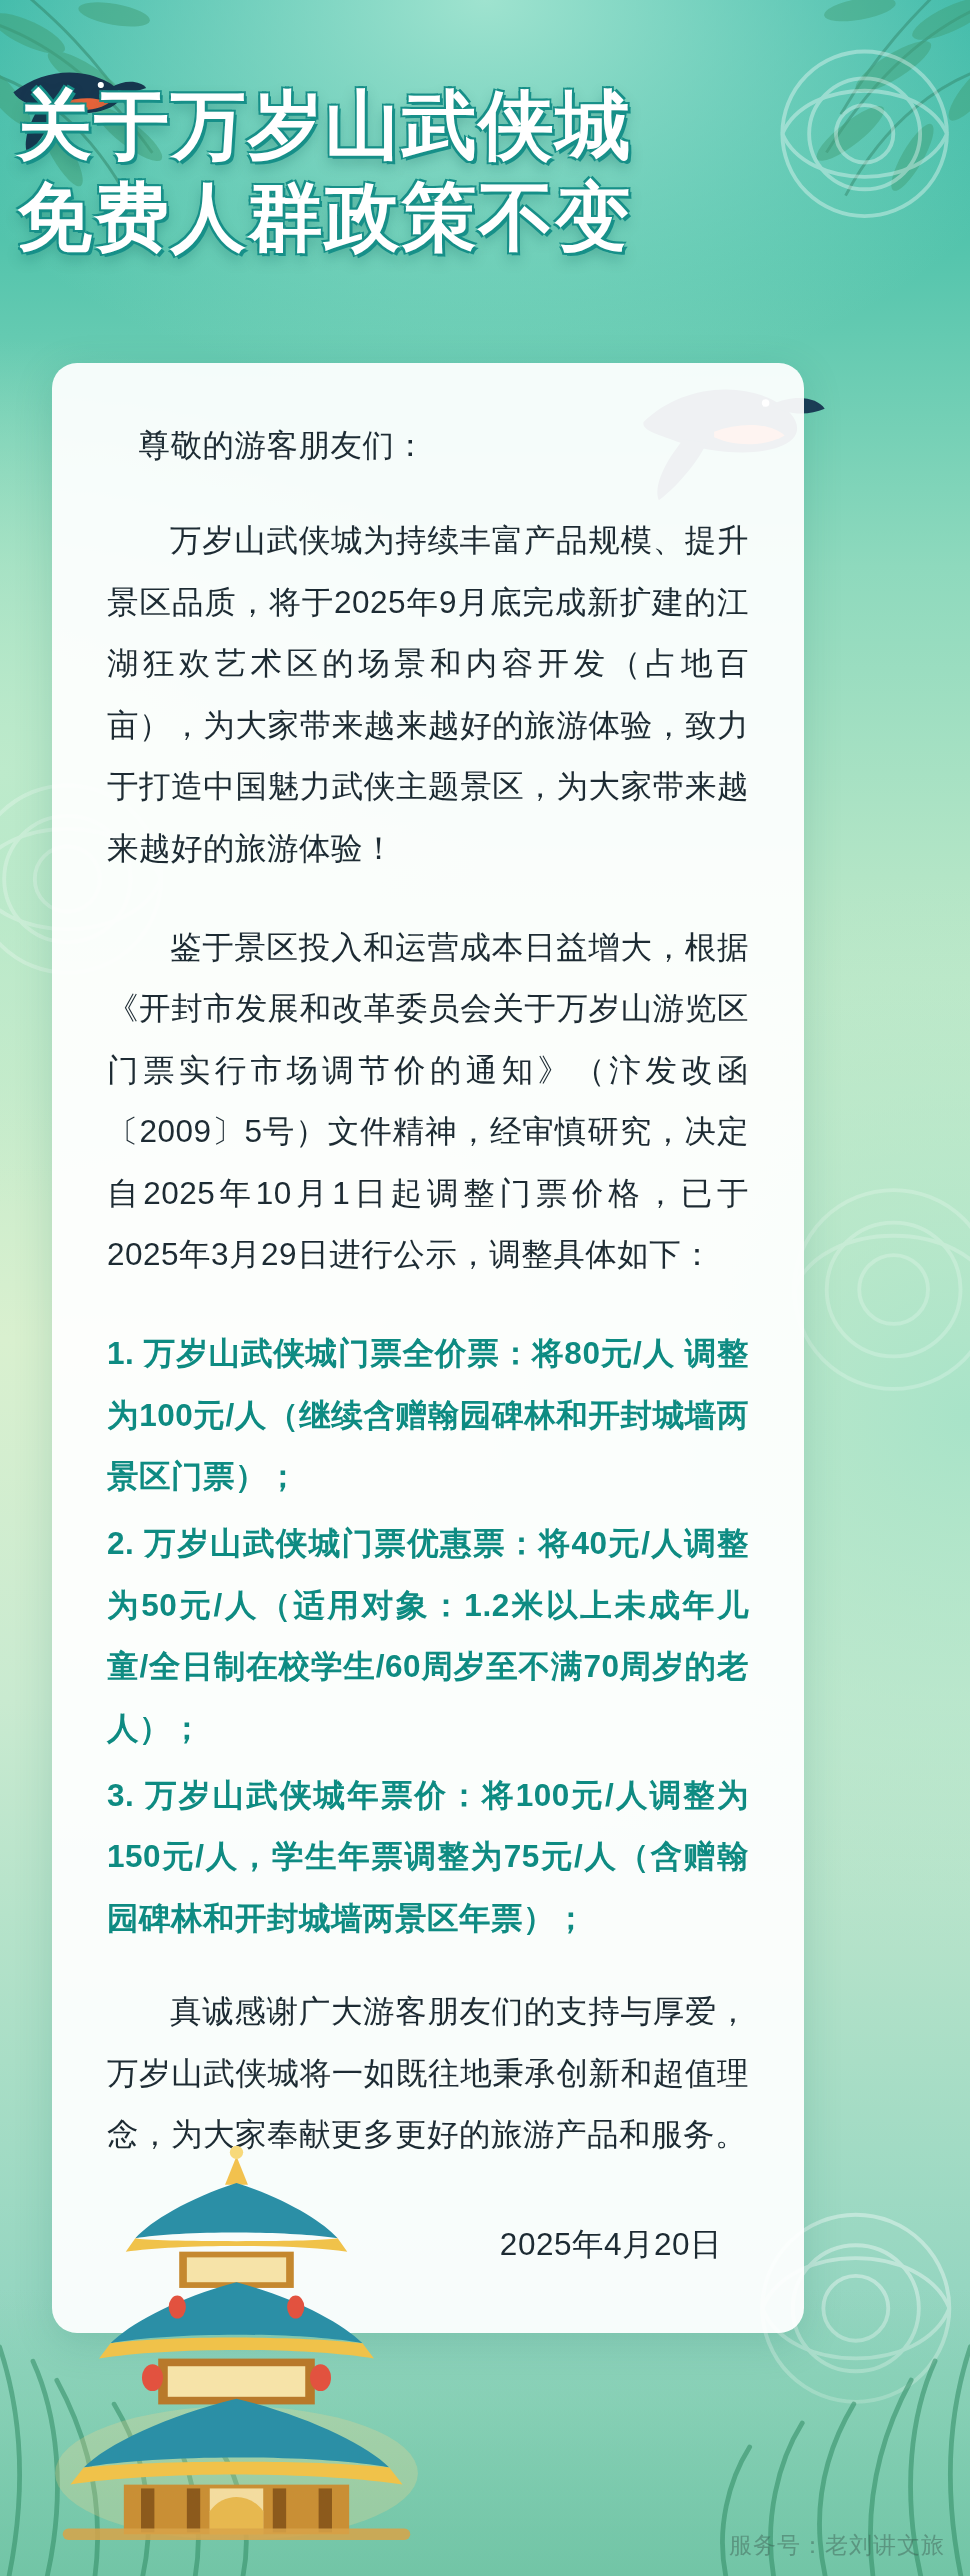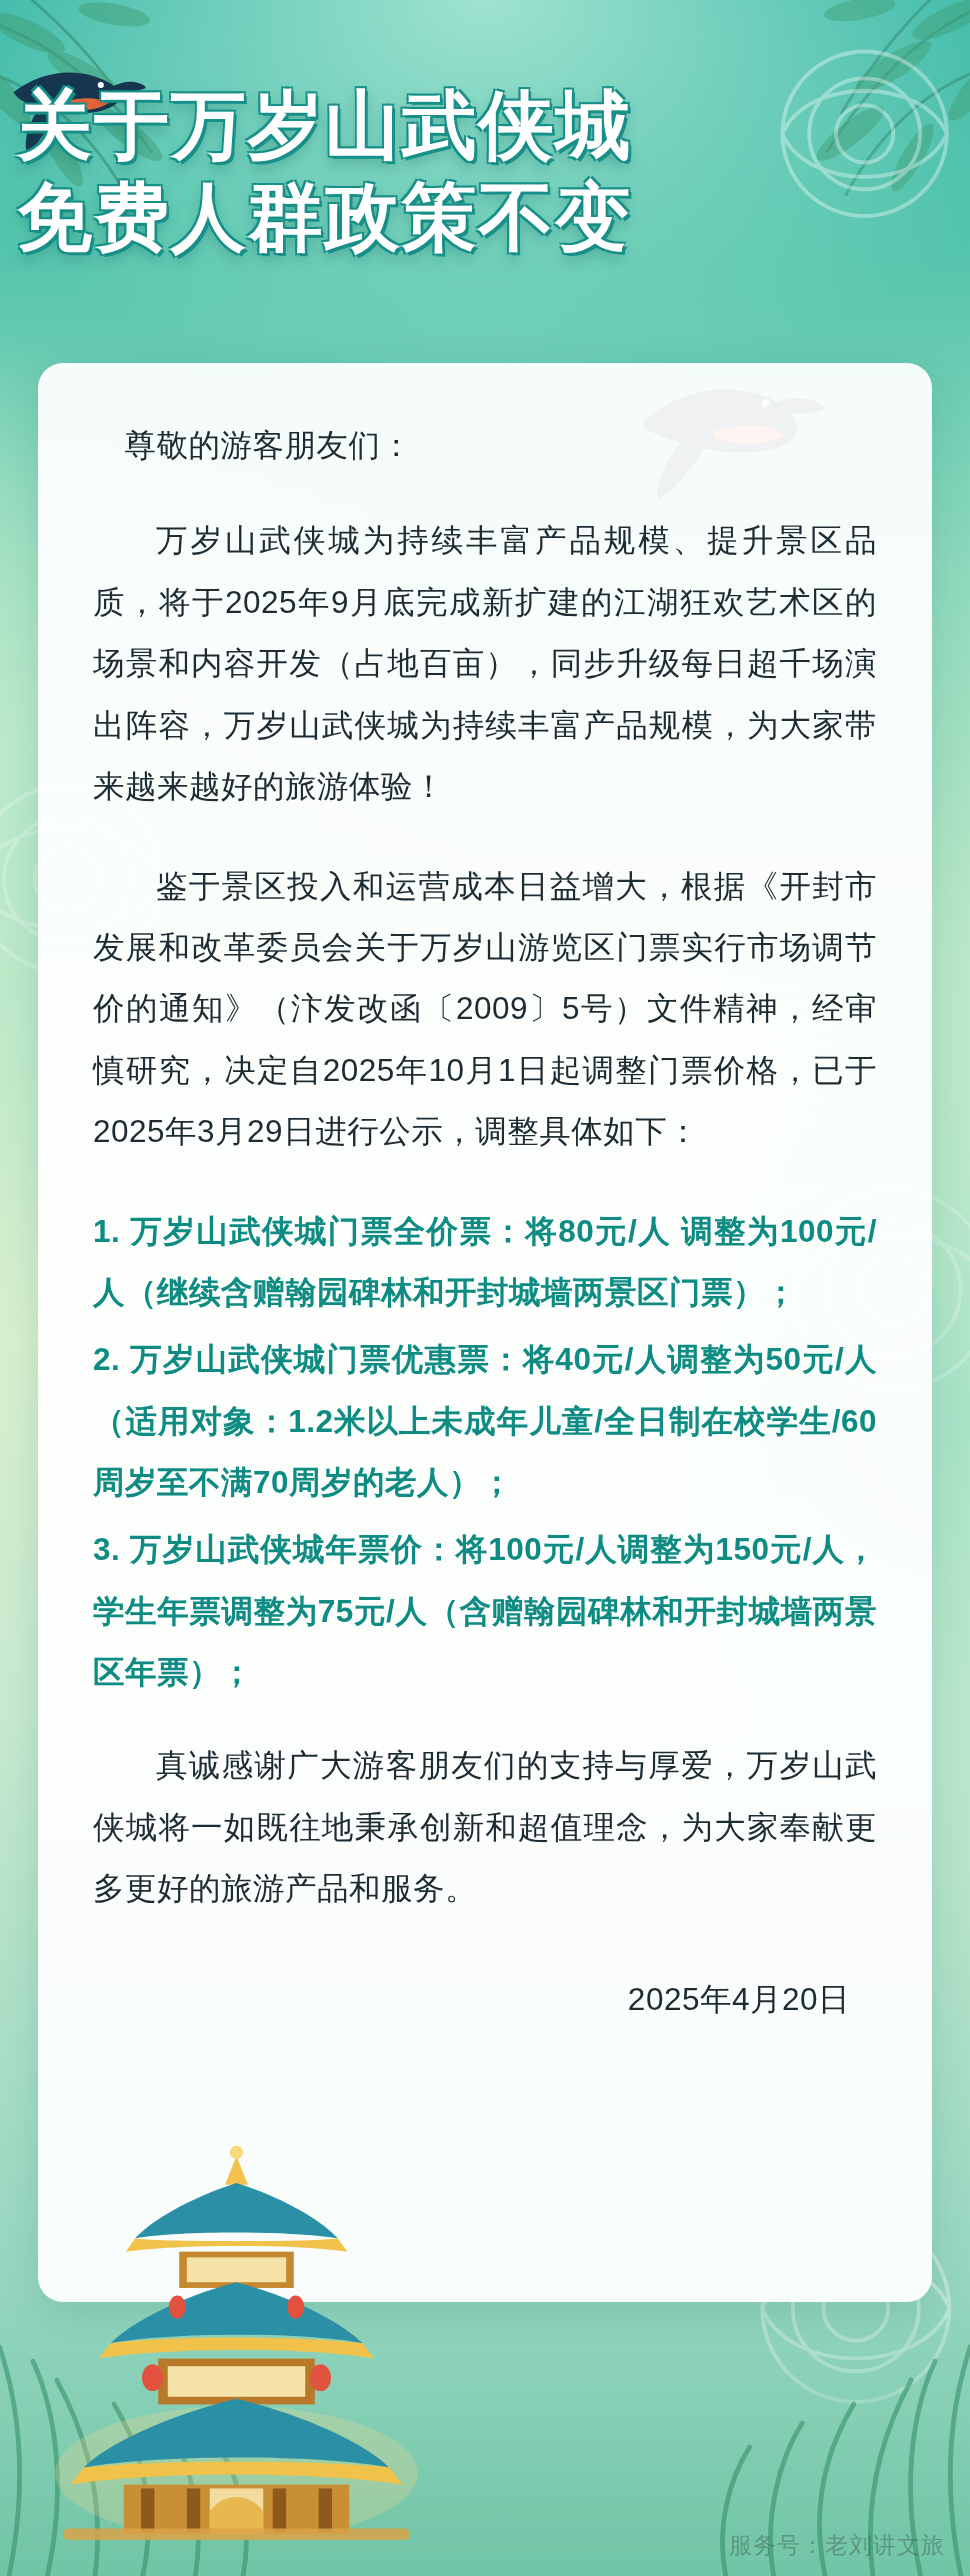--- a/index.html
+++ b/index.html
@@ -70,23 +70,23 @@
       -1.9px -1.9px 0 #179089,
       1.9px -1.9px 0 #179089,
       -1.9px 1.9px 0 #179089,
       0 6.7px 13.4px rgba(10,90,80,.35);
     white-space: nowrap;
   }
 
   
   .card {
     position: absolute;
-    left: 38px;
+    left: 52px;
     top: 363px;
-    width: 894px;
+    width: 752px;
     min-height: 1939px;
     background: rgba(255,255,255,.93);
     border-radius: 25px;
     box-shadow: 0 9.6px 38px rgba(20,110,95,.18);
     padding: 52px 55px 61px 55px;
     box-sizing: border-box;
     z-index: 4;
   }
   .para {
     font-size: 31.5px;
@@ -259,21 +259,21 @@
 
   <div class="title-block">
     <div class="title-line">关于万岁山武侠城</div>
     <div class="title-line">免费人群政策不变</div>
   </div>
 
   <div class="card">
 
     <p class="para greeting">尊敬的游客朋友们：</p>
 
-    <p class="para indent">万岁山武侠城为持续丰富产品规模、提升景区品质，将于2025年9月底完成新扩建的江湖狂欢艺术区的场景和内容开发（占地百亩），同步升级每日超千场演出阵容，万岁山武侠城为持续丰富产品规模，为大家带来越来越好的旅游体验！</p>
+    <p class="para indent">万岁山武侠城为持续丰富产品规模、提升景区品质，将于2025年9月底完成新扩建的江湖狂欢艺术区的场景和内容开发（占地百亩），为大家带来越来越好的旅游体验，致力于打造中国魅力武侠主题景区，为大家带来越来越好的旅游体验！</p>
 
     <p class="para indent">鉴于景区投入和运营成本日益增大，根据《开封市发展和改革委员会关于万岁山游览区门票实行市场调节价的通知》（汴发改函〔2009〕5号）文件精神，经审慎研究，决定自2025年10月1日起调整门票价格，已于2025年3月29日进行公示，调整具体如下：</p>
 
     <div class="list-block">
       <p class="list-item">1. 万岁山武侠城门票全价票：将80元/人 调整为100元/人（继续含赠翰园碑林和开封城墙两景区门票）；</p>
       <p class="list-item">2. 万岁山武侠城门票优惠票：将40元/人调整为50元/人（适用对象：1.2米以上未成年儿童/全日制在校学生/60周岁至不满70周岁的老人）；</p>
       <p class="list-item">3. 万岁山武侠城年票价：将100元/人调整为150元/人，学生年票调整为75元/人（含赠翰园碑林和开封城墙两景区年票）；</p>
     </div>
 
     <p class="para indent">真诚感谢广大游客朋友们的支持与厚爱，万岁山武侠城将一如既往地秉承创新和超值理念，为大家奉献更多更好的旅游产品和服务。</p>

